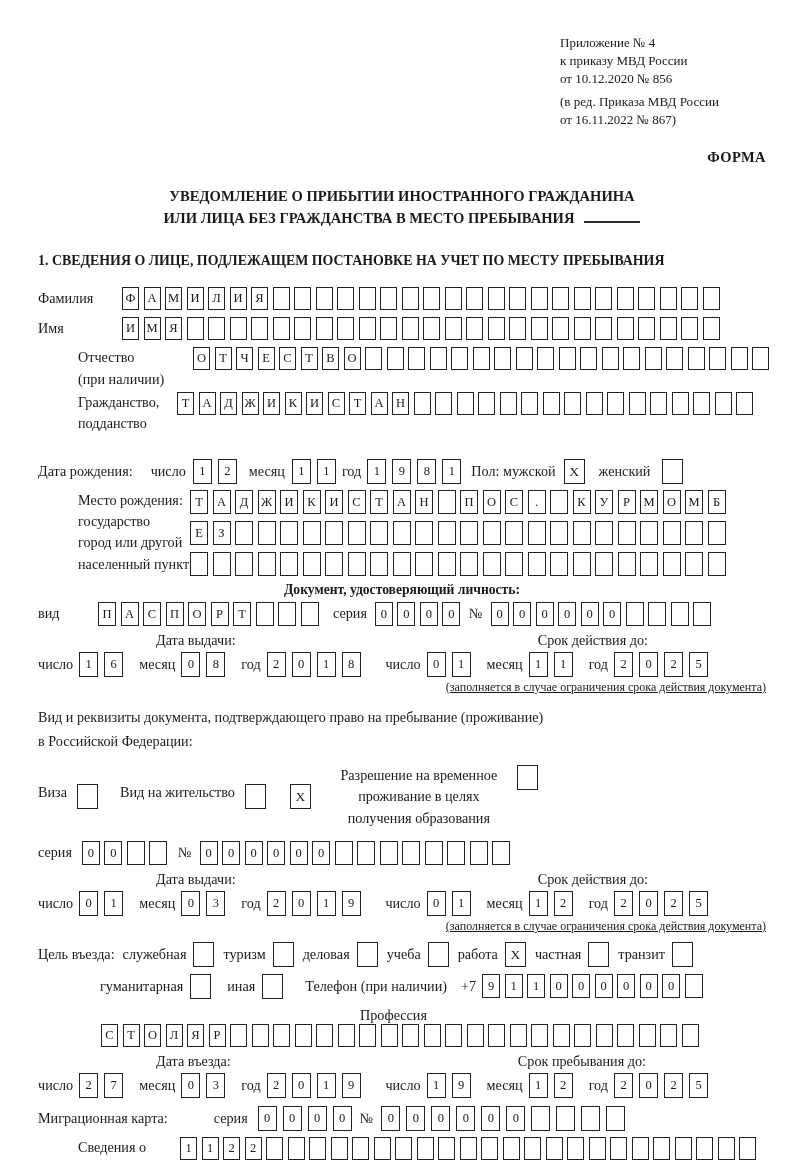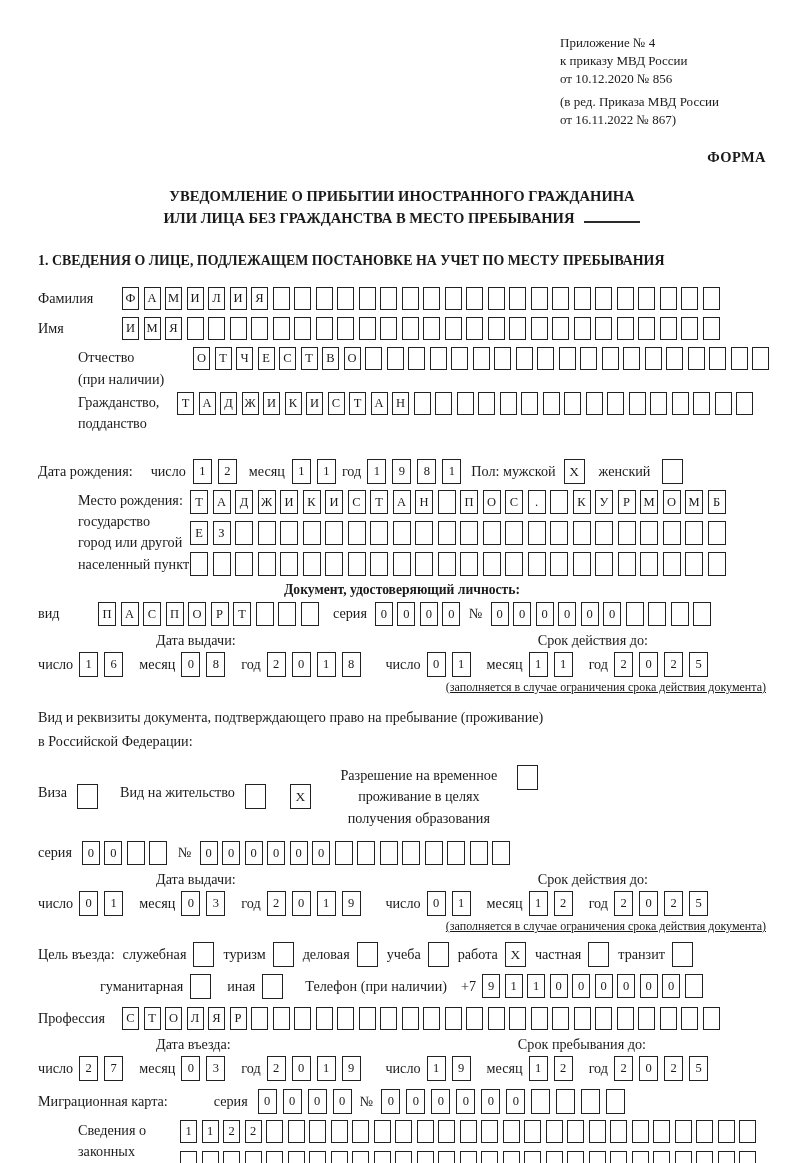--- a/index.html
+++ b/index.html
@@ -263,21 +263,21 @@
     </span>
     <span class="pair" style="margin-right:22px;">
       <span class="lbl">иная</span>
       <span class="cbx"></span>
     </span>
     <span class="lbl" style="margin-right:14px;">Телефон (при наличии)</span>
     <span class="lbl" style="margin-right:6px;">+7</span>
     <span class="boxes md"><span class="bx">9</span><span class="bx">1</span><span class="bx">1</span><span class="bx">0</span><span class="bx">0</span><span class="bx">0</span><span class="bx">0</span><span class="bx">0</span><span class="bx">0</span><span class="bx">&nbsp;</span></span>
   </div>
 
-  <div class="frow" style="margin-top:8px;">
+  <div class="frow" style="margin-top:8px;flex-direction:column;">
     <div class="lbl w84">Профессия</div>
     <div class="boxes"><span class="bx">С</span><span class="bx">Т</span><span class="bx">О</span><span class="bx">Л</span><span class="bx">Я</span><span class="bx">Р</span><span class="bx">&nbsp;</span><span class="bx">&nbsp;</span><span class="bx">&nbsp;</span><span class="bx">&nbsp;</span><span class="bx">&nbsp;</span><span class="bx">&nbsp;</span><span class="bx">&nbsp;</span><span class="bx">&nbsp;</span><span class="bx">&nbsp;</span><span class="bx">&nbsp;</span><span class="bx">&nbsp;</span><span class="bx">&nbsp;</span><span class="bx">&nbsp;</span><span class="bx">&nbsp;</span><span class="bx">&nbsp;</span><span class="bx">&nbsp;</span><span class="bx">&nbsp;</span><span class="bx">&nbsp;</span><span class="bx">&nbsp;</span><span class="bx">&nbsp;</span><span class="bx">&nbsp;</span><span class="bx">&nbsp;</span></div>
   </div>
 
   <div class="dlrow">
     <span style="margin-left:118px;">Дата въезда:</span>
     <span class="mla" style="margin-right:120px;">Срок пребывания до:</span>
   </div>
 
   <div class="datesrow">

